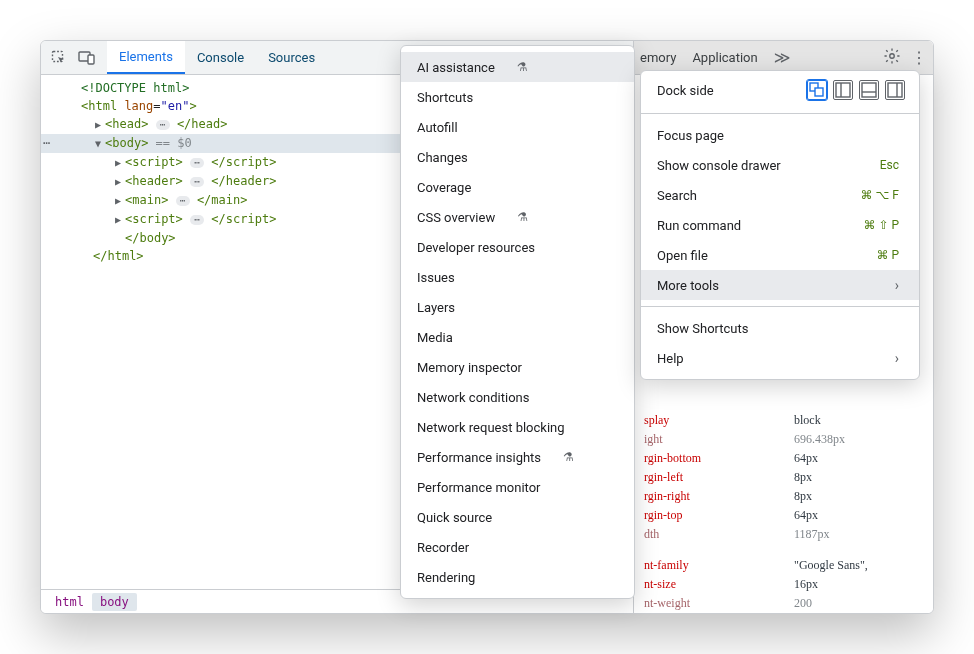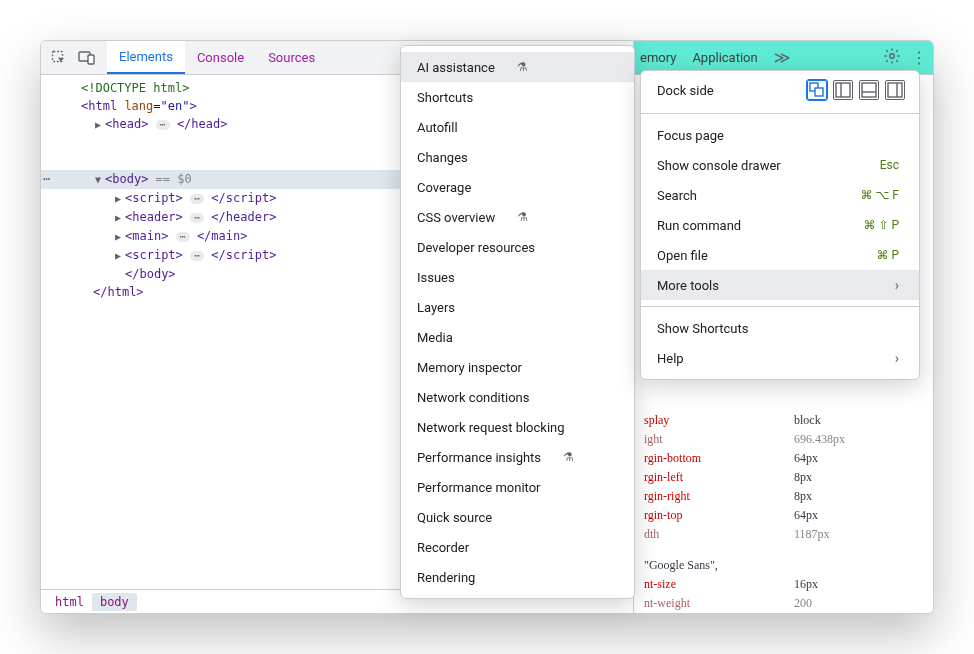--- a/index.html
+++ b/index.html
@@ -55,40 +55,40 @@
     display: inline-flex;
     align-items: center;
     justify-content: center;
     color: #5f6368;
   }
   .tabbar .tab {
     padding: 0 12px;
     height: 100%;
     display: inline-flex;
     align-items: center;
-    color: #a21caf;
+    color: #0c4a6e;
     cursor: default;
   }
   .tabbar .tab.active {
     color: #1a73e8;
     border-bottom: 2px solid #1a73e8;
     background: #fff;
   }
   .tabbar .spacer { flex: 1; }
   .tree {
     flex: 1;
     overflow: auto;
     padding: 4px 0 0 0;
     font-family: Menlo, Consolas, monospace;
     font-size: 12px;
     line-height: 18px;
     color: #202124;
   }
   .tree .line { white-space: nowrap; padding: 0 8px 0 20px; position: relative; }
-  .tree .tag { color: #4c1d95; }
+  .tree .tag { color: #4d7c0f; }
   .tree .attr-name { color: #994500; }
   .tree .attr-val { color: #1a1aa6; }
   .tree .comment { color: #236e25; }
   .tree .line.selected { background: #dfe6ec; }
   .tree .line.selected::before {
     content: "⋯";
     position: absolute;
     left: 2px;
     text-align: center;
     color: #5f6368;
@@ -125,21 +125,21 @@
   .breadcrumb .crumb {
     padding: 2px 8px;
     color: #881280;
   }
   .breadcrumb .crumb.active {
     background: #dfe6ec;
     border-radius: 2px;
   }
   .right-tabbar {
     height: 34px;
-    background: #5eead4;
+    background: #e5e5e5;
     border-bottom: 1px solid #cacdd1;
     display: flex;
     align-items: center;
     padding: 0 6px;
     gap: 10px;
     color: #3c4043;
     justify-content: space-between;
   }
   .styles {
     flex: 1;
@@ -236,21 +236,21 @@
       <div class="line" style="padding-left:40px;">
         <span class="comment">&lt;!DOCTYPE html&gt;</span>
       </div>
       <div class="line" style="padding-left:40px;">
         <span class="tag">&lt;<span>html</span></span>
         <span> </span><span class="attr-name">lang</span><span>=</span><span class="attr-val">"en"</span><span class="tag">&gt;</span>
       </div>
       <div class="line" style="padding-left:52px;">
         <span class="arrow">▶</span><span class="tag">&lt;<span>head</span>&gt;</span> <span class="ellipsis">⋯</span> <span class="tag">&lt;/<span>head</span>&gt;</span>
       </div>
-      <div class="line selected" style="padding-left:52px;margin-top:36px;">
+      <div class="line selected" style="padding-left:52px;">
         <span class="arrow">▼</span><span class="tag">&lt;<span>body</span>&gt;</span> <span class="dim">== $0</span>
       </div>
       <div class="line" style="padding-left:72px;">
         <span class="arrow">▶</span><span class="tag">&lt;<span>script</span>&gt;</span> <span class="ellipsis">⋯</span> <span class="tag">&lt;/<span>script</span>&gt;</span>
       </div>
       <div class="line" style="padding-left:72px;">
         <span class="arrow">▶</span><span class="tag">&lt;<span>header</span>&gt;</span> <span class="ellipsis">⋯</span> <span class="tag">&lt;/<span>header</span>&gt;</span>
       </div>
       <div class="line" style="padding-left:72px;">
         <span class="arrow">▶</span><span class="tag">&lt;<span>main</span>&gt;</span> <span class="ellipsis">⋯</span> <span class="tag">&lt;/<span>main</span>&gt;</span>
@@ -314,20 +314,21 @@
         <div class="prop">
           <span class="pname">rgin-top</span>
           <span class="pval">64px</span>
         </div>
         <div class="prop gray">
           <span class="pname">dth</span>
           <span class="pval">1187px</span>
         </div>
         <div class="sep"></div>
         <div class="prop">
+          <span class="pname">nt-family</span>
           <span class="pval">"Google Sans",</span>
         </div>
         <div class="prop">
           <span class="pname">nt-size</span>
           <span class="pval">16px</span>
         </div>
         <div class="prop gray">
           <span class="pname">nt-weight</span>
           <span class="pval">200</span>
         </div>

